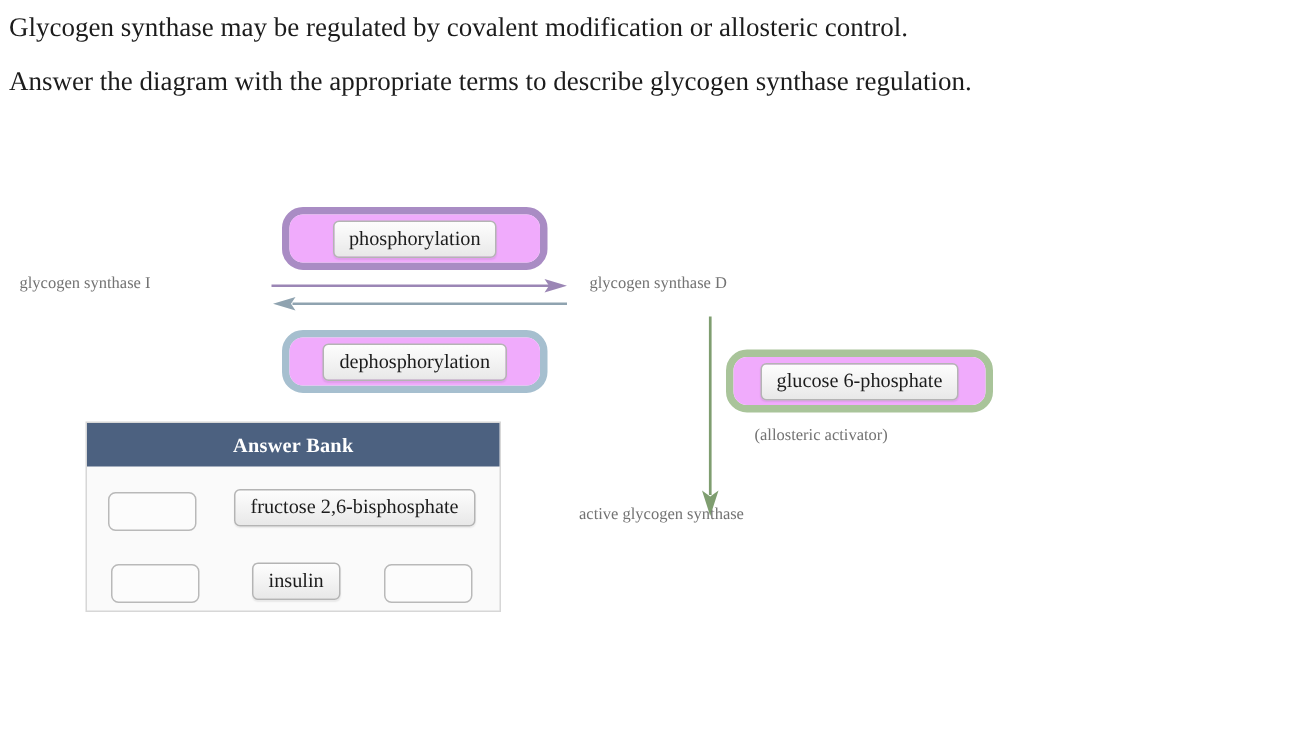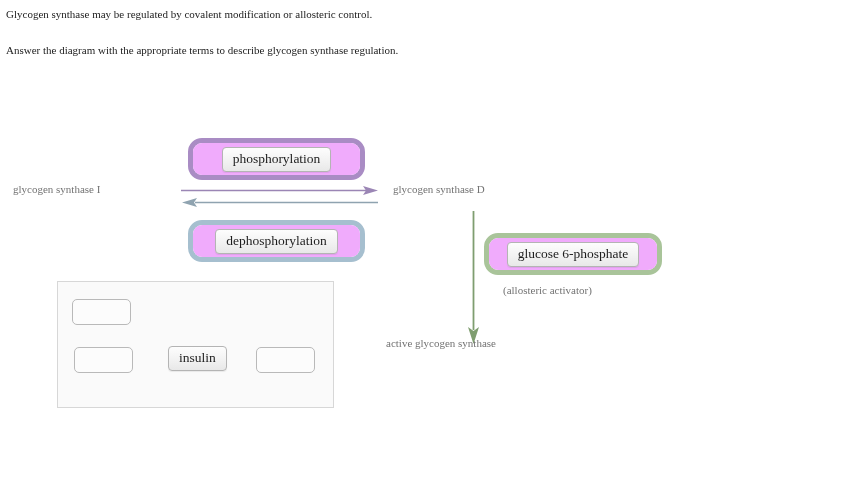--- a/index.html
+++ b/index.html
@@ -13,21 +13,21 @@
     font-family: "Liberation Serif", "DejaVu Serif", serif;
     color: #1a1a1a;
     position: relative;
     overflow: hidden;
   }
 
   .abs { position: absolute; }
 
   
   .prompt-line {
-    font-size: 11px;
+    font-size: 18px;
     line-height: 1.2;
     color: #1c1c1c;
     white-space: nowrap;
   }
   #prompt-line-1 { left: 6px; top: 8px; }
   #prompt-line-2 { left: 6px; top: 44px; }
 
   
   .diagram-label {
     font-size: 11px;
@@ -163,22 +163,24 @@
   </div>
 </div>
 
 <div class="abs dropzone" id="dropzone-glucose6p" style="left:484px; top:233px; width:178px; height:42px;">
   <div class="dropzone-inner">
     <span class="chip">glucose 6-phosphate</span>
   </div>
 </div>
 
 <div class="abs" id="answer-bank">
+  <div id="answer-bank-header">Answer Bank</div>
   <div id="answer-bank-body">
 
     <div class="abs empty-slot" style="left:14px; top:17px; width:59px; height:26px;"></div>
+    <span class="abs chip" style="left:98px; top:15px;">fructose 2,6-bisphosphate</span>
 
     <div class="abs empty-slot" style="left:16px; top:65px; width:59px; height:26px;"></div>
     <span class="abs chip" style="left:110px; top:64px;">insulin</span>
     <div class="abs empty-slot" style="left:198px; top:65px; width:59px; height:26px;"></div>
 
   </div>
 </div>
 
 </body></html>

